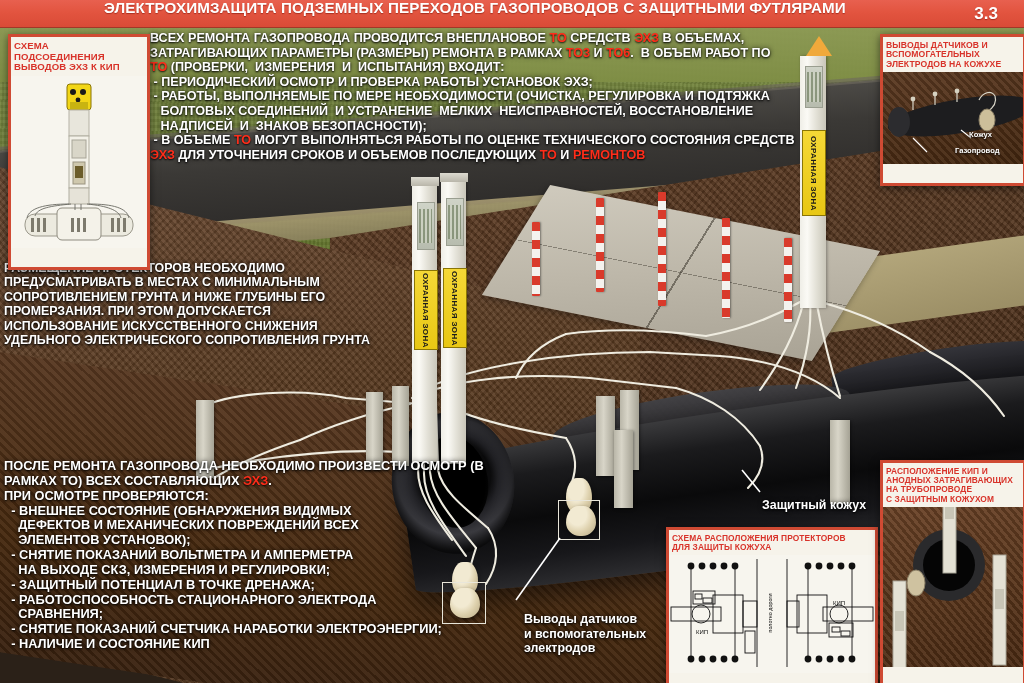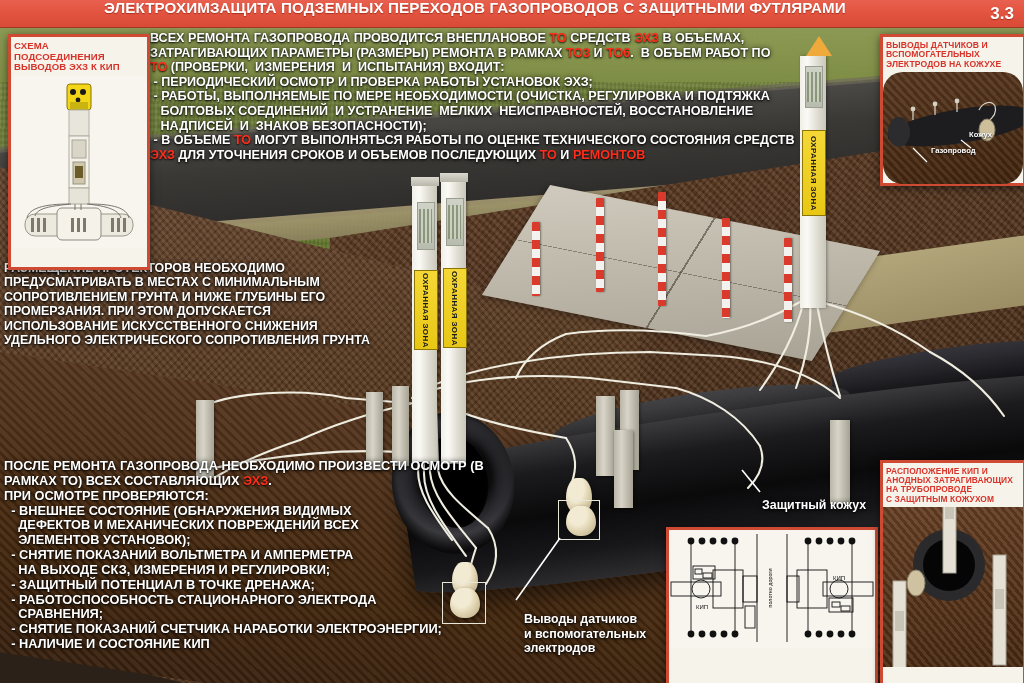--- a/index.html
+++ b/index.html
@@ -18,21 +18,21 @@
     z-index:60;
   }
   #titlebar .ttl{
     position:absolute;left:0;top:0;width:950px;height:14px;
     display:flex;align-items:center;justify-content:center;
     color:#ffffff;font-weight:bold;font-size:15.2px;letter-spacing:.1px;
     text-shadow:0 1px 1px rgba(120,20,10,.55);
     white-space:nowrap;
   }
   #titlebar .pg{
-    position:absolute;right:10px;top:0;height:28px;display:flex;align-items:center;
+    position:absolute;right:26px;top:0;height:28px;display:flex;align-items:center;
     color:#fff;font-weight:bold;font-size:17px;
     text-shadow:0 1px 1px rgba(120,20,10,.55);
   }
 
   
   .layer{position:absolute;}
 
   
   #grass{
     left:0;top:28px;width:1024px;height:230px;
@@ -236,24 +236,24 @@
   .panel .pbody{position:relative;width:100%;}
 
   
   #panel-tl{left:8px;top:34px;width:136px;height:230px;}
   #panel-tl .ph{font-size:9.6px;}
   #panel-tl .pbody{height:172px;background:#f7f5ee;}
 
   
   #panel-tr{left:880px;top:34px;width:140px;height:146px;}
   #panel-tr .ph{font-size:8.6px;}
-  #panel-tr .pbody{height:112px;
+  #panel-tr .pbody{height:92px;
     background:
       repeating-linear-gradient(47deg,rgba(0,0,0,.14) 0 3px,rgba(255,255,255,.05) 3px 6px),
-      linear-gradient(170deg,#5c3a22 0%,#43260f 100%); border-radius: 20px;}
+      linear-gradient(170deg,#5c3a22 0%,#43260f 100%);}
 
   
   #panel-bc{left:666px;top:527px;width:206px;height:156px;}
   #panel-bc .ph{font-size:8.4px;background:#f6f3ea;}
   #panel-bc .pbody{height:118px;background:#f7f5ee;}
 
   
   #panel-br{left:880px;top:460px;width:140px;height:223px;}
   #panel-br .ph{font-size:8.4px;}
   #panel-br .pbody{height:160px;
@@ -473,25 +473,27 @@
             <circle cx="52" cy="22" r="2.4"></circle>
             <circle cx="74" cy="19" r="2.4"></circle>
         </g>
         <ellipse cx="104" cy="48" rx="8" ry="11" fill="#cdbf9a" stroke="#8c8066"></ellipse>
         <g stroke="#ffffff" stroke-width="1.1" fill="none">
           <path d="M88 66 L 78 58"></path>
           <path d="M44 80 L 30 66"></path>
         </g>
       </svg>
       <div class="plabel" style="left:86px;top:58px;">Кожух</div>
-      <div class="plabel" style="left:28px;top:74px;padding-left:20px;">Газопровод</div>
+      <div class="plabel" style="left:52px;top:74px;padding-left:20px;">Газопровод</div>
     </div>
   </div>
 
   <div class="panel" id="panel-bc">
+    <div class="ph" style="white-space:pre-line;">СХЕМА РАСПОЛОЖЕНИЯ ПРОТЕКТОРОВ
+ДЛЯ ЗАЩИТЫ КОЖУХА</div>
     <div class="pbody">
       <svg class="psvg" viewBox="0 0 206 118">
         <g fill="#111">
           <circle cx="22" cy="11" r="3.4"></circle>
             <circle cx="33" cy="11" r="3.4"></circle>
             <circle cx="44" cy="11" r="3.4"></circle>
           <circle cx="55" cy="11" r="3.4"></circle>
             <circle cx="66" cy="11" r="3.4"></circle>
           <circle cx="22" cy="104" r="3.4"></circle>
             <circle cx="33" cy="104" r="3.4"></circle>

